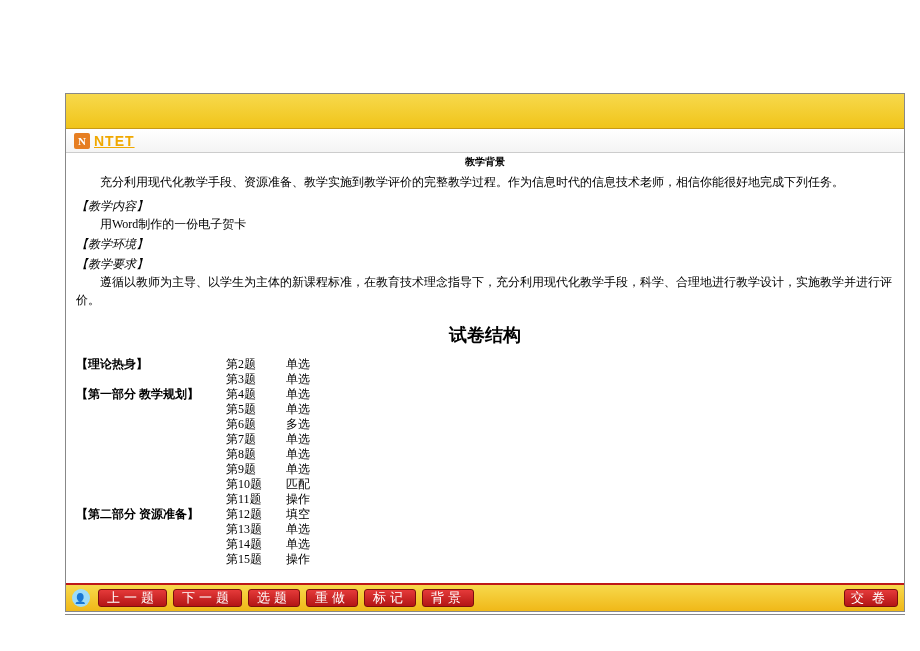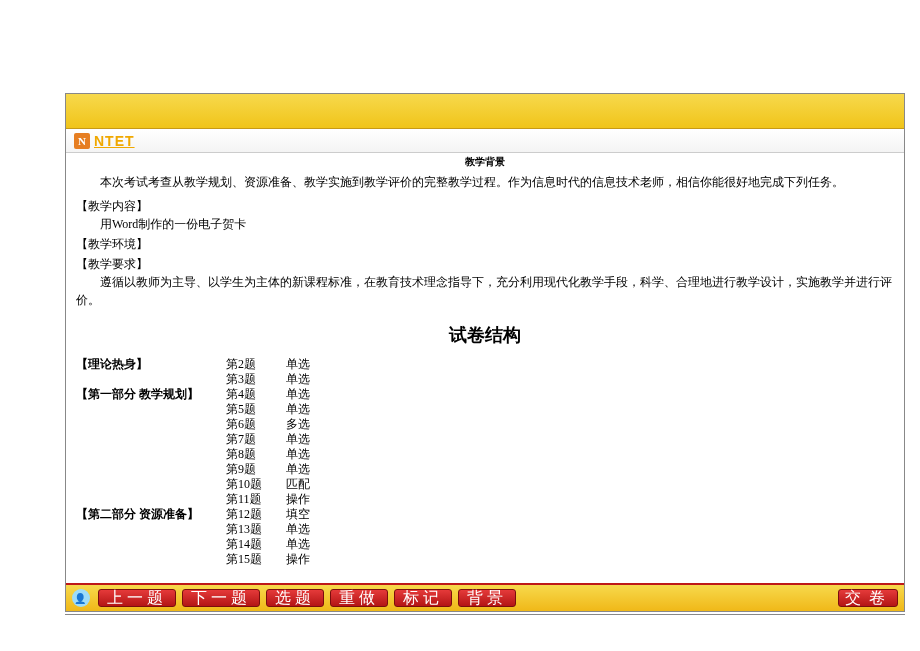--- a/index.html
+++ b/index.html
@@ -9,49 +9,49 @@
   .logo-bar { display: flex; align-items: center; padding: 3px 8px 2px; border-bottom: 1px solid #ccc; background: linear-gradient(#ffffff,#f4f4f4); height: 24px; }
   .logo-icon { width: 16px; height: 16px; background: #e67e22; display: inline-flex; align-items: center; justify-content: center; color: #fff; font-weight: bold; font-size: 11px; margin-right: 4px; border-radius: 2px; }
   .logo-text { font-family: Arial, sans-serif; font-weight: bold; font-size: 14px; color: #f0a800; letter-spacing: 1px; text-decoration: underline; }
   .content-scroll { height: 430px; overflow-y: scroll; padding: 0 10px; background: #fff; position: relative; }
   .content-scroll::-webkit-scrollbar { width: 16px; }
   .content-scroll::-webkit-scrollbar-track { background: #f0f0f0; border-left:1px solid #ccc;}
   .content-scroll::-webkit-scrollbar-thumb { background: #c9c9c9; border: 1px solid #999; }
   .content-scroll::-webkit-scrollbar-button { background:#e5e5e5; height:16px; border:1px solid #999;}
   .small-title { text-align: center; font-weight: bold; font-size: 10px; padding-top:2px; }
   .intro { text-indent: 2em; line-height: 1.5; margin: 4px 0 6px; }
-  .section-label { margin-top: 2px; line-height: 1.5; }
+  .section-label { margin-top: 2px; line-height: 1.5; font-style: italic; }
   .section-body { text-indent: 2em; line-height: 1.5; }
   .structure-title { text-align: center; font-size: 18px; font-weight: bold; margin: 14px 0 10px; font-family: "SimSun", serif; }
   .struct-container { display: flex; }
   .struct-labels { width: 150px; font-weight: bold; }
   .struct-labels div { line-height: 15px; height:15px; }
   .spacer { visibility: hidden; }
   .struct-rows { }
   .struct-row { display: flex; line-height: 15px; height:15px;}
   .struct-row .qnum { width: 60px; }
   .struct-row .qtype { width: 60px; }
   .bottom-bar { height: 28px; background: linear-gradient(#f7d94c,#f0b818); border-top: 2px solid #be1818; display: flex; align-items: center; padding: 0 6px; }
   .avatar { width: 18px; height: 18px; background: #9ddcf9; border-radius: 50%; margin-right: 8px; display:inline-flex;align-items:center;justify-content:center;font-size:10px;color:#fff;}
-  .nav-btn { background: linear-gradient(#e53a3a,#b31515); color: #fff; font-size: 16px; border: 1px solid #7a0d0d; border-radius: 3px; height: 18px; line-height:16px; padding: 0 8px; margin-right: 6px; cursor: pointer; font-family:"SimSun",serif; letter-spacing:4px; text-align:center;}
+  .nav-btn { background: linear-gradient(#e53a3a,#b31515); color: #fff; font-size: 13px; border: 1px solid #7a0d0d; border-radius: 3px; height: 18px; line-height:16px; padding: 0 8px; margin-right: 6px; cursor: pointer; font-family:"SimSun",serif; letter-spacing:4px; text-align:center;}
   .nav-btn:last-child { margin-left: auto; margin-right: 0; letter-spacing:8px; padding:0 4px 0 6px;}
   .frame-bottom { position:absolute; left:65px; top:614px; width:840px; border-top:1px solid #888;}
 </style>
 </head>
 <body>
 
 <div class="outer-frame">
   <div class="top-gold"></div>
   <div class="logo-bar">
     <span class="logo-icon">N</span>
     <span class="logo-text">NTET</span>
   </div>
   <div class="content-scroll">
     <div class="small-title">教学背景</div>
-    <div class="intro">本次考试考查从教学规划、资源准备、教学实施到教学评价的完整教学过程。作为信息时代的信息技术老师，相信你能很好地完成下列任务。</div>
+    <div class="intro">充分利用现代化教学手段、资源准备、教学实施到教学评价的完整教学过程。作为信息时代的信息技术老师，相信你能很好地完成下列任务。</div>
 
     <div id="sections-host">
         <div class="section-label">【教学内容】</div>
         <div class="section-body">用Word制作的一份电子贺卡</div>
         <div class="section-label">【教学环境】</div>
         <div class="section-label">【教学要求】</div>
         <div class="section-body">遵循以教师为主导、以学生为主体的新课程标准，在教育技术理念指导下，充分利用现代化教学手段，科学、合理地进行教学设计，实施教学并进行评价。</div>
       </div>
 
     <div class="structure-title">试卷结构</div>

